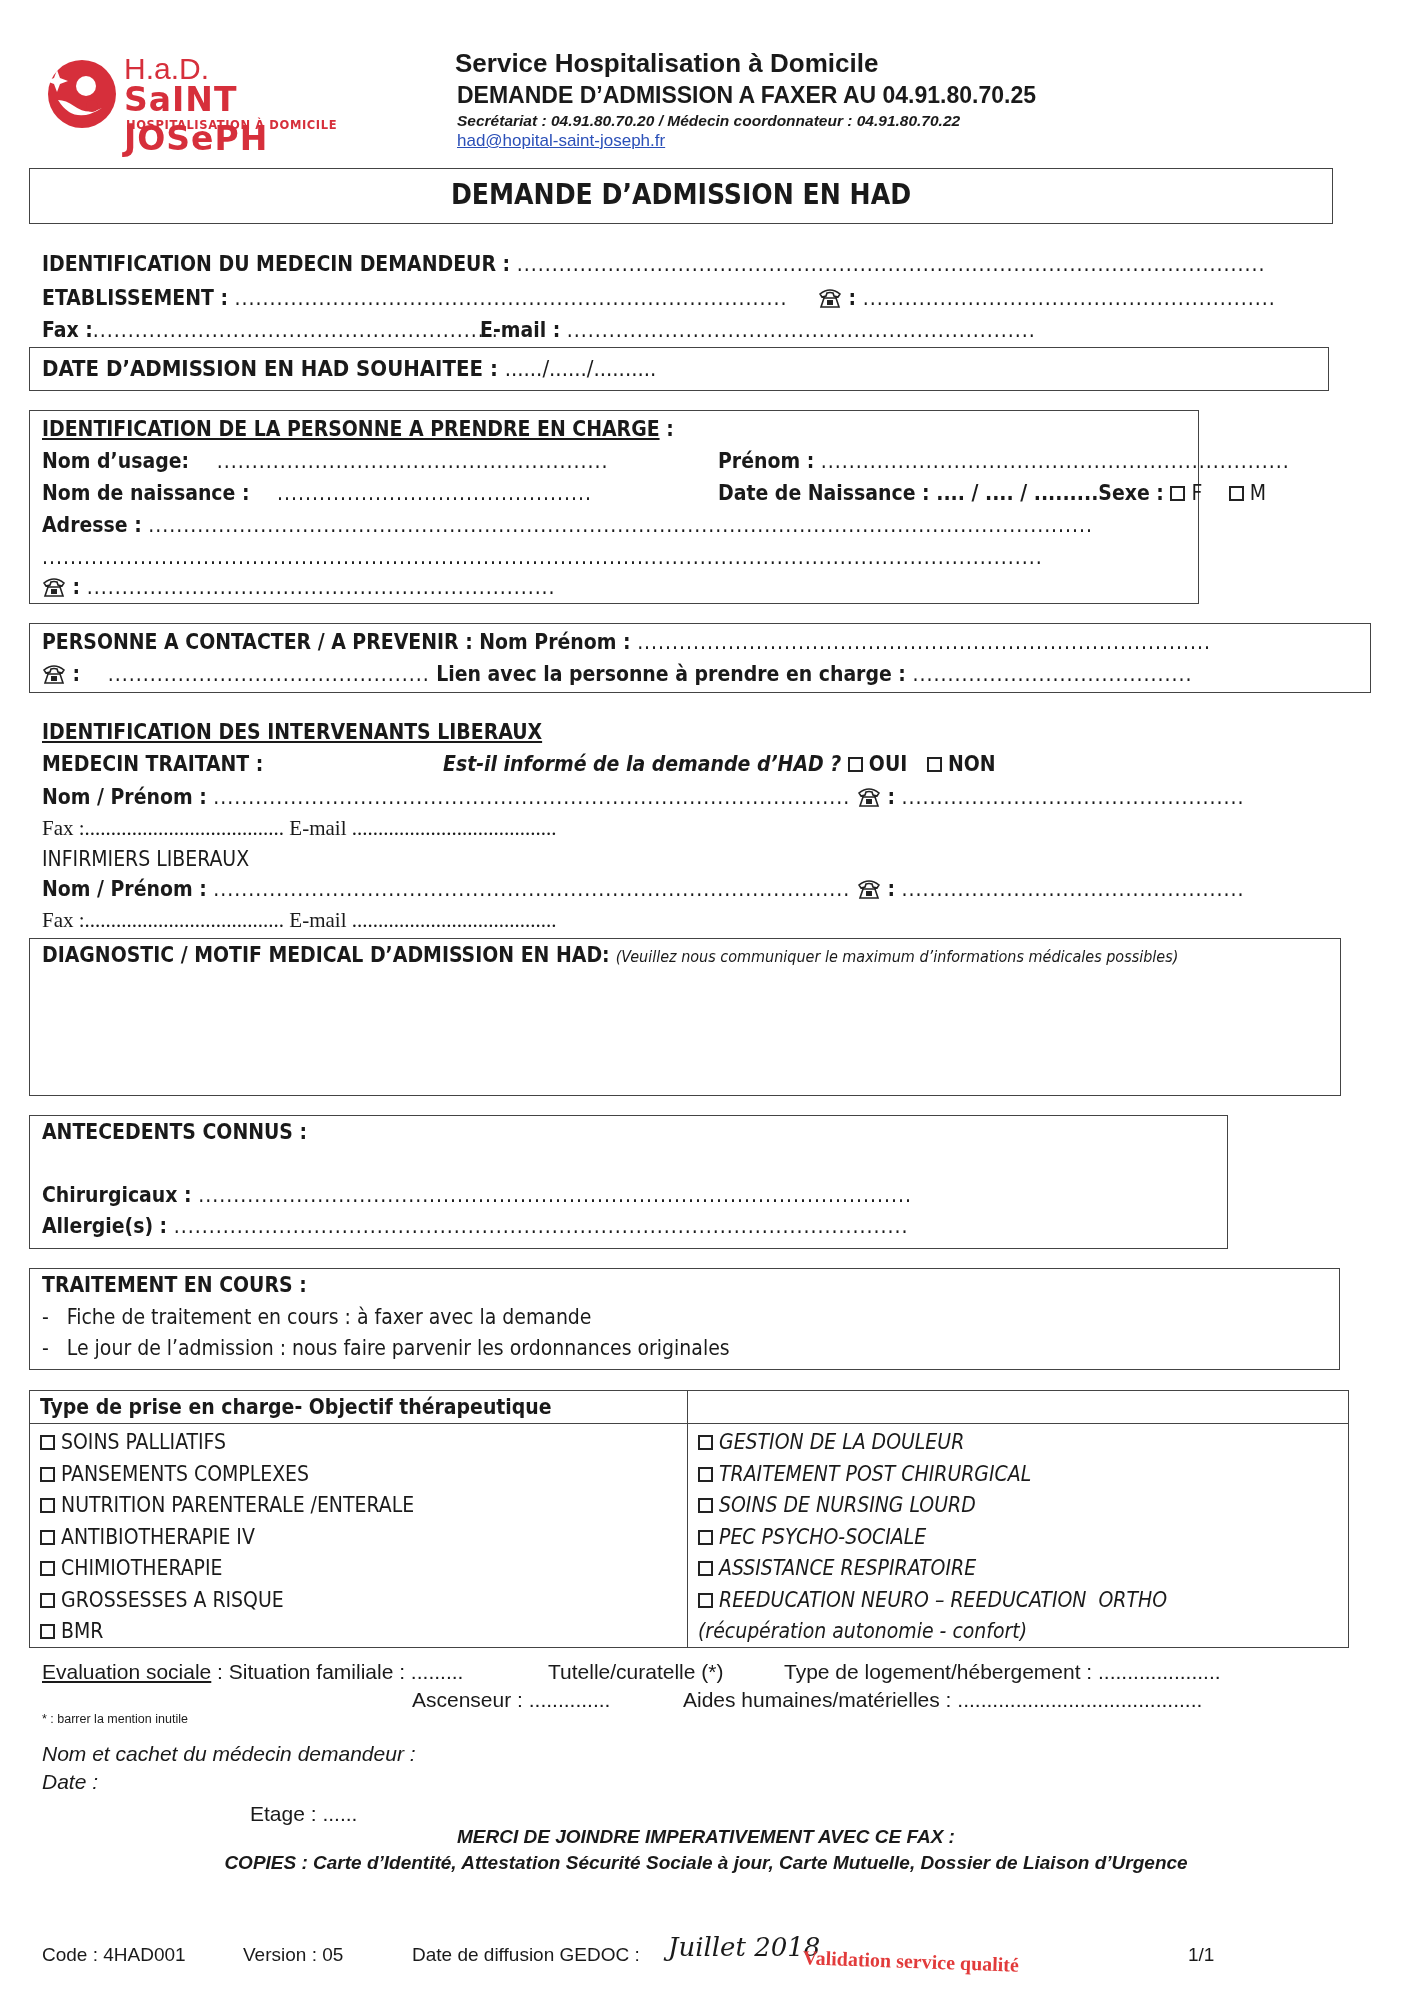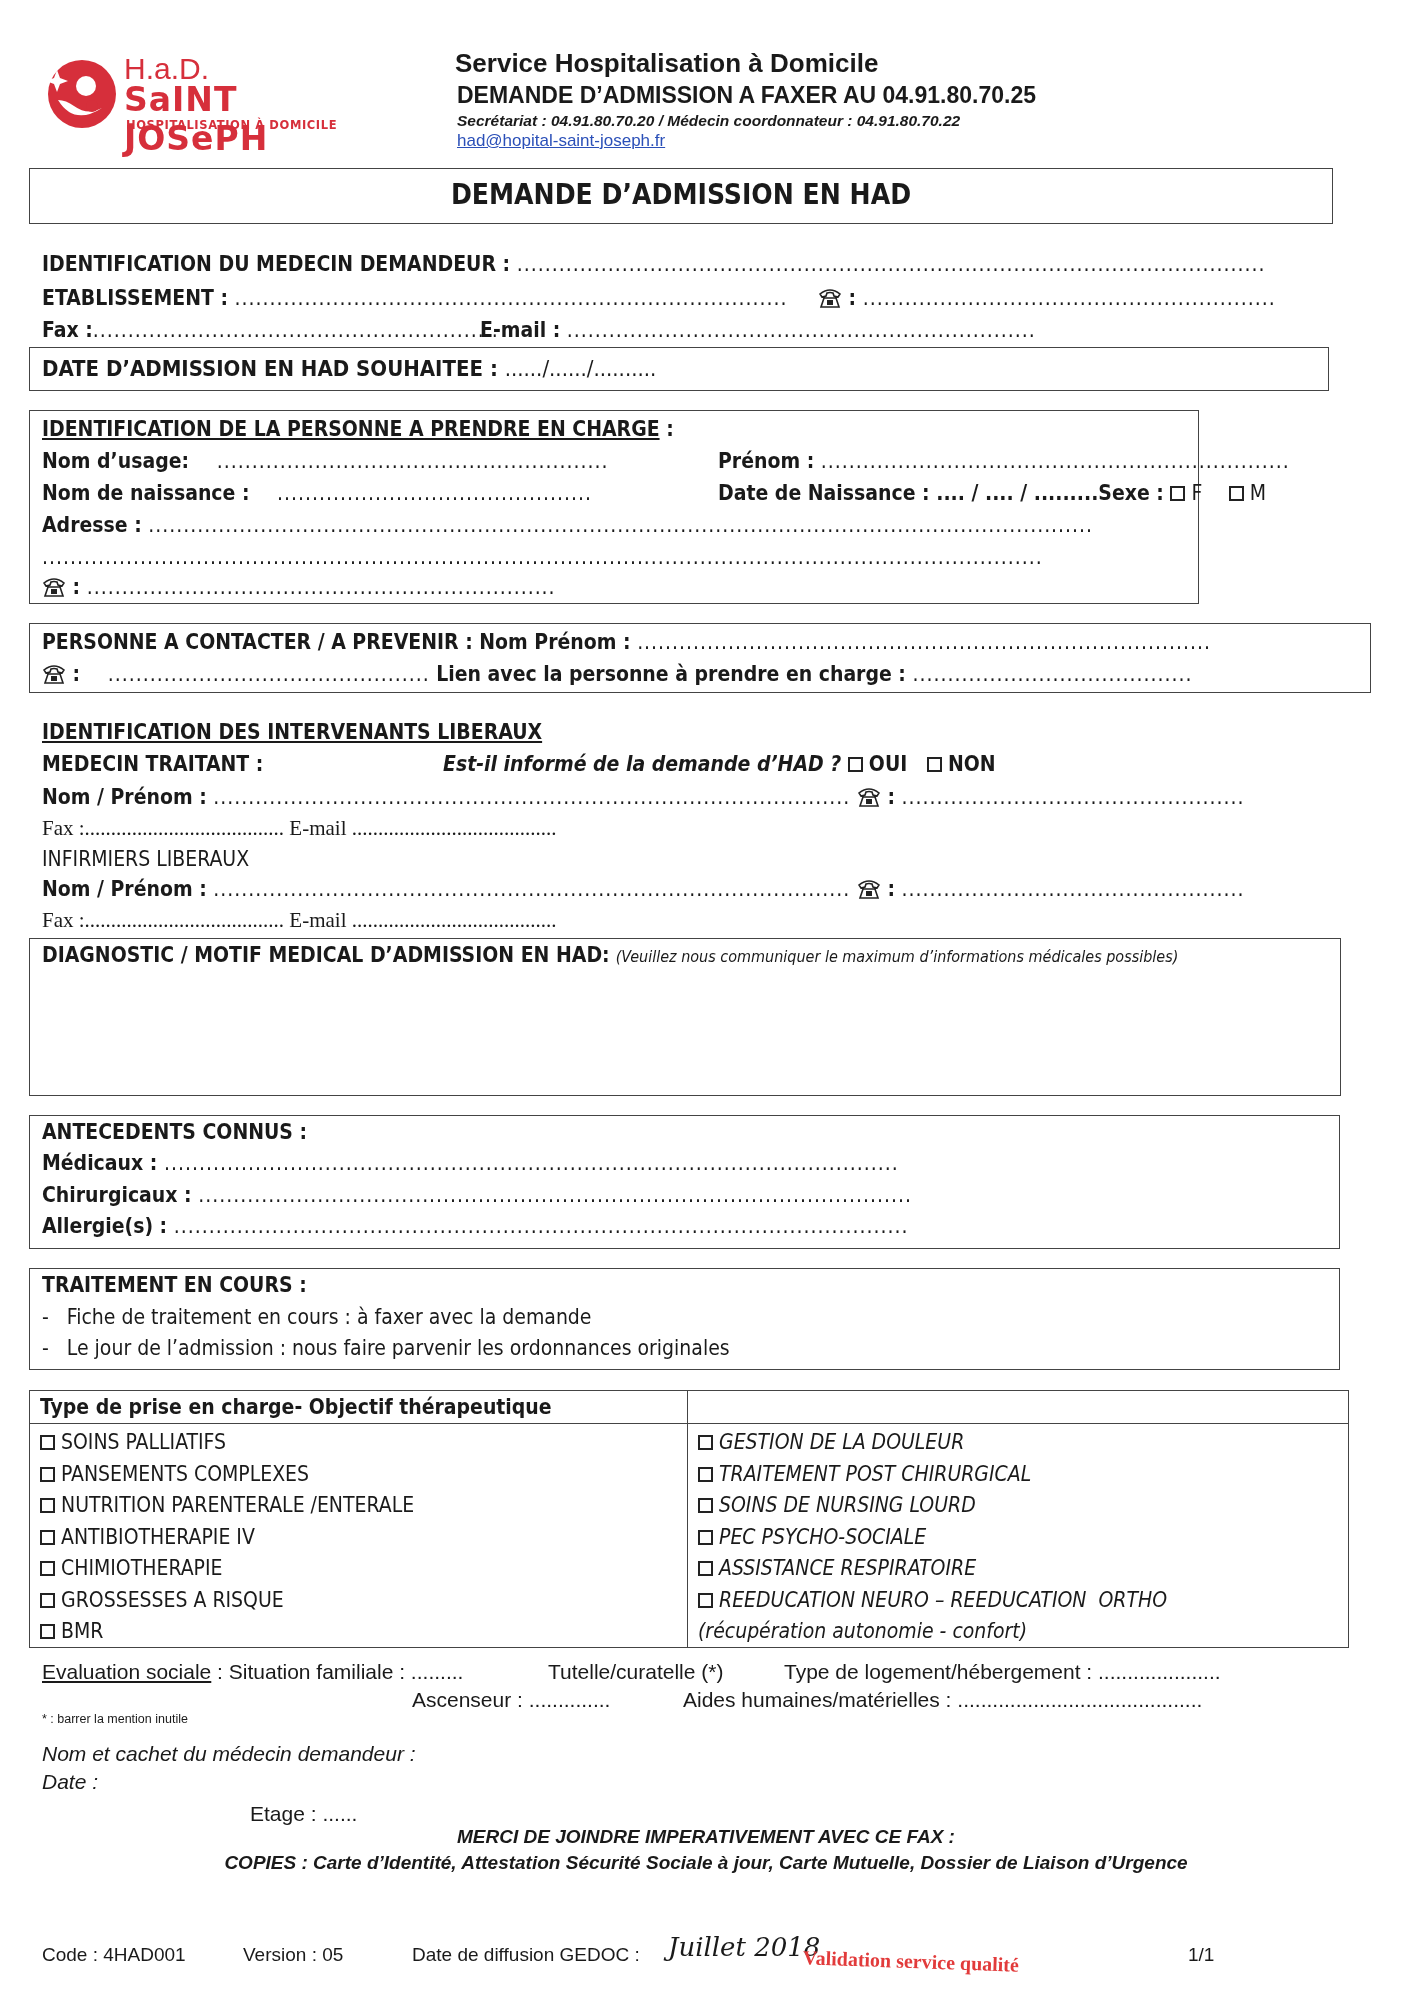--- a/index.html
+++ b/index.html
@@ -168,26 +168,22 @@
   <span> .......................................</span>
 </div>
 
 <div class="box" style="left:29px; top:938px; width:1312px; height:158px;">
   <div class="line cal" style="left:12px; top:4px;">
     <span class="b">DIAGNOSTIC / MOTIF MEDICAL D’ADMISSION EN HAD:</span>
     <span class="i" style="font-size:16px;">(Veuillez nous communiquer le maximum d’informations médicales possibles)</span>
   </div>
 </div>
 
-<div class="box" style="left:29px; top:1115px; width:1311px; height:134px;">
+<div class="box" style="left:29px; top:1115px; width:1199px; height:134px;">
   <div class="line b cal" style="left:12px; top:4px;">ANTECEDENTS CONNUS :</div>
-  <div class="line b cal" style="left:12px; top:35px;">
-    <span>Médicaux :</span>
-    <span class="dots" style="font-weight:normal;"> .........................................................................................................</span>
-  </div>
   <div class="line b cal" style="left:12px; top:67px;">
     <span>Chirurgicaux :</span>
     <span class="dots" style="font-weight:normal;"> ......................................................................................................</span>
   </div>
   <div class="line b cal" style="left:12px; top:98px;">
     <span>Allergie(s) :</span>
     <span class="dots" style="font-weight:normal;"> .........................................................................................................</span>
   </div>
 </div>
 

